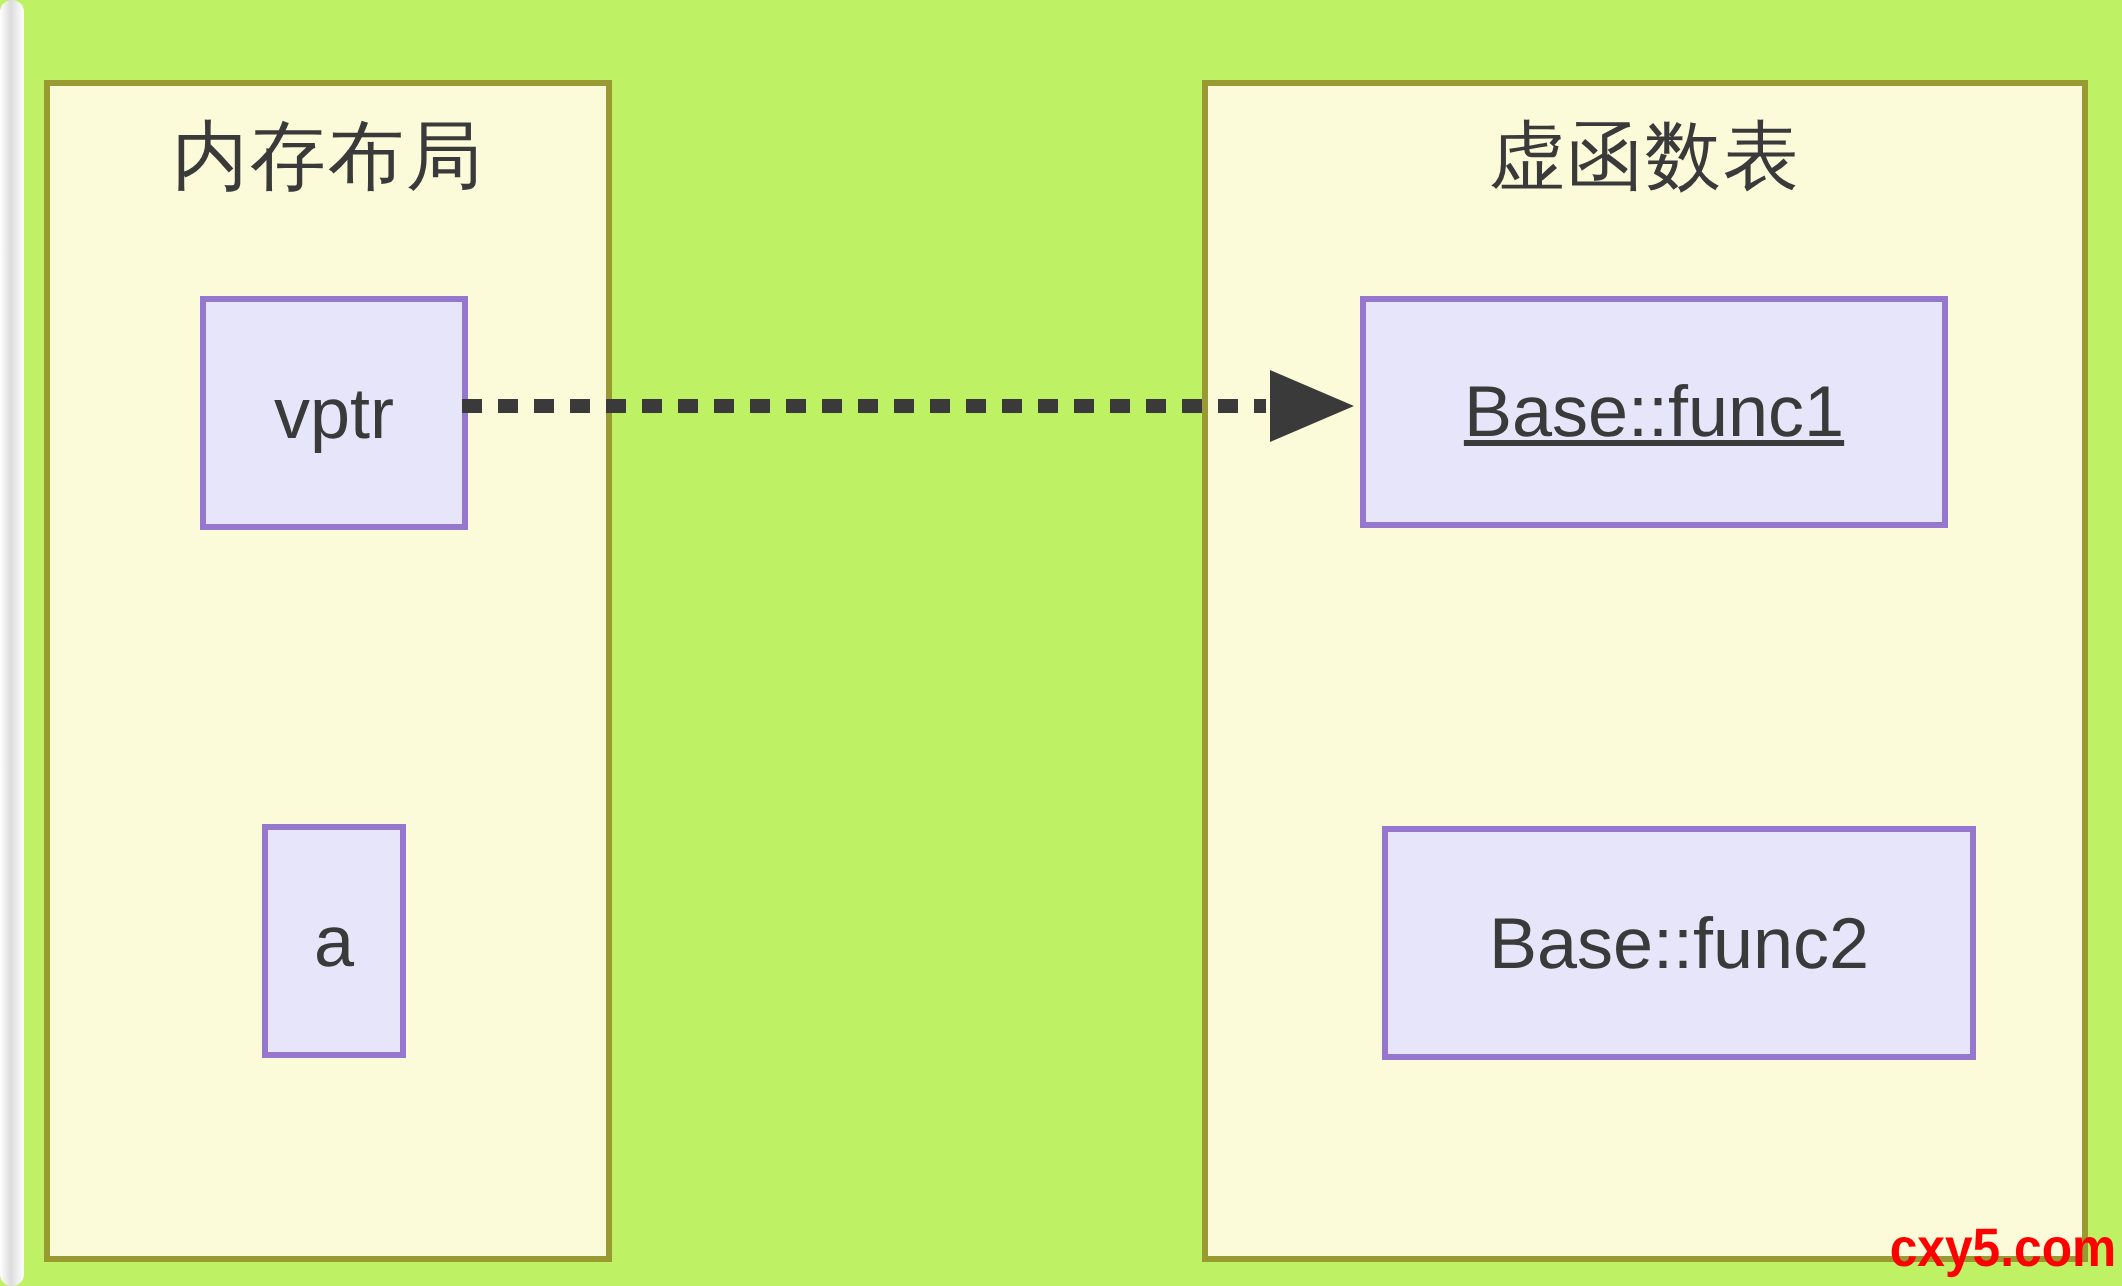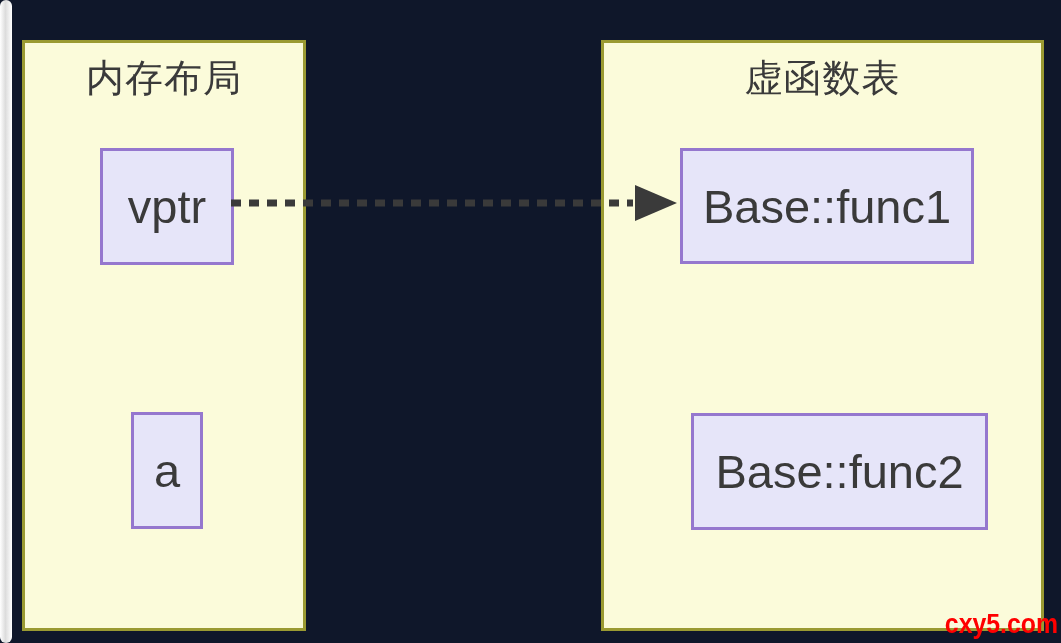--- a/index.html
+++ b/index.html
@@ -5,21 +5,21 @@
   html, body {
     margin: 0;
     padding: 0;
     background: #ffffff;
     font-family: "Liberation Sans", "DejaVu Sans", sans-serif;
   }
   #stage {
     position: relative;
     width: 1061px;
     height: 643px;
-    background: #0f172a;
+    background: #bef264;
     overflow: hidden;
   }
   
   .left-edge {
     position: absolute;
     left: 0;
     top: 0;
     width: 12px;
     height: 643px;
     background: linear-gradient(to right, #ffffff 0%, #dcdcdc 45%, #ffffff 100%);
@@ -55,26 +55,26 @@
     letter-spacing: 1px;
   }
   .cell {
     position: absolute;
     background: #e6e5f9;
     border: 3px solid #9577ce;
     box-sizing: border-box;
     display: flex;
     align-items: center;
     justify-content: center;
-    font-size: 47px;
+    font-size: 36px;
     color: #3a3a3a;
   }
   .cell-vptr  { left: 75px;  top: 105px; width: 134px; height: 117px; }
   .cell-a     { left: 106px; top: 369px; width: 72px;  height: 117px; }
-  .cell-func1 { left: 76px;  top: 105px; width: 294px; height: 116px; }
+  .cell-func1 { left: 76px;  top: 105px; width: 294px; height: 116px; text-decoration: underline; }
   .cell-func2 { left: 87px;  top: 370px; width: 297px; height: 117px; }
   .arrow-svg {
     position: absolute;
     left: 231px;
     top: 185px;
     width: 446px;
     height: 36px;
     overflow: visible;
   }
   .watermark {

